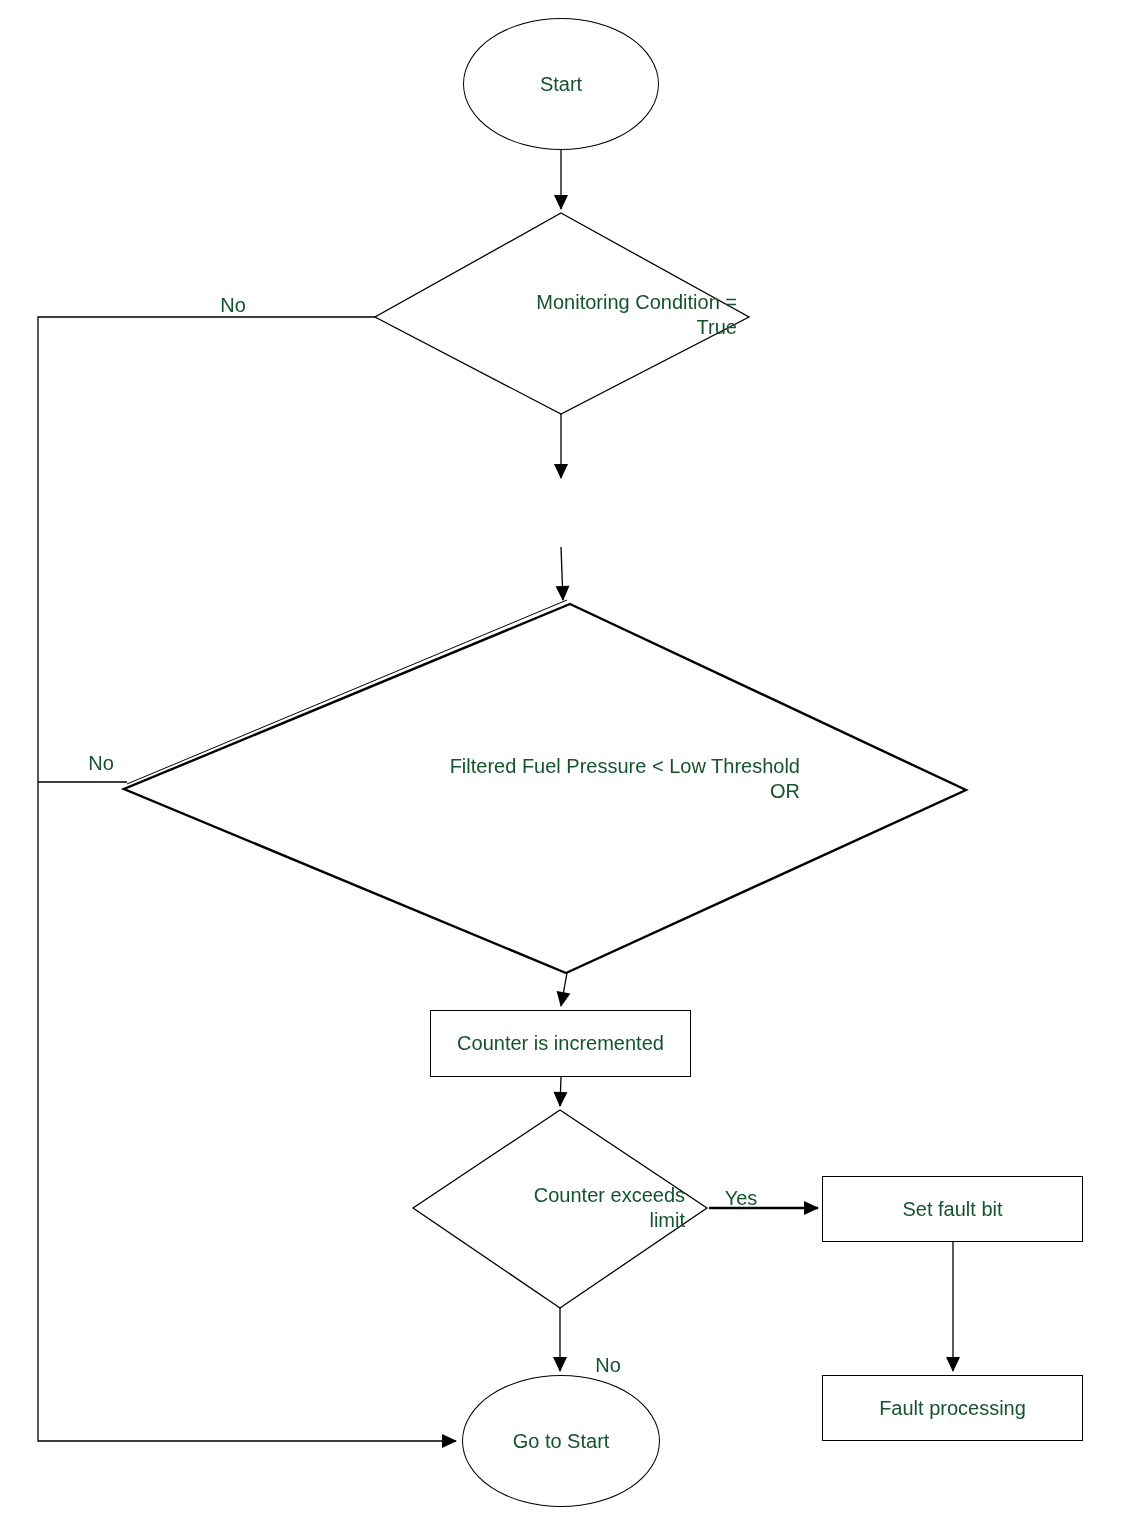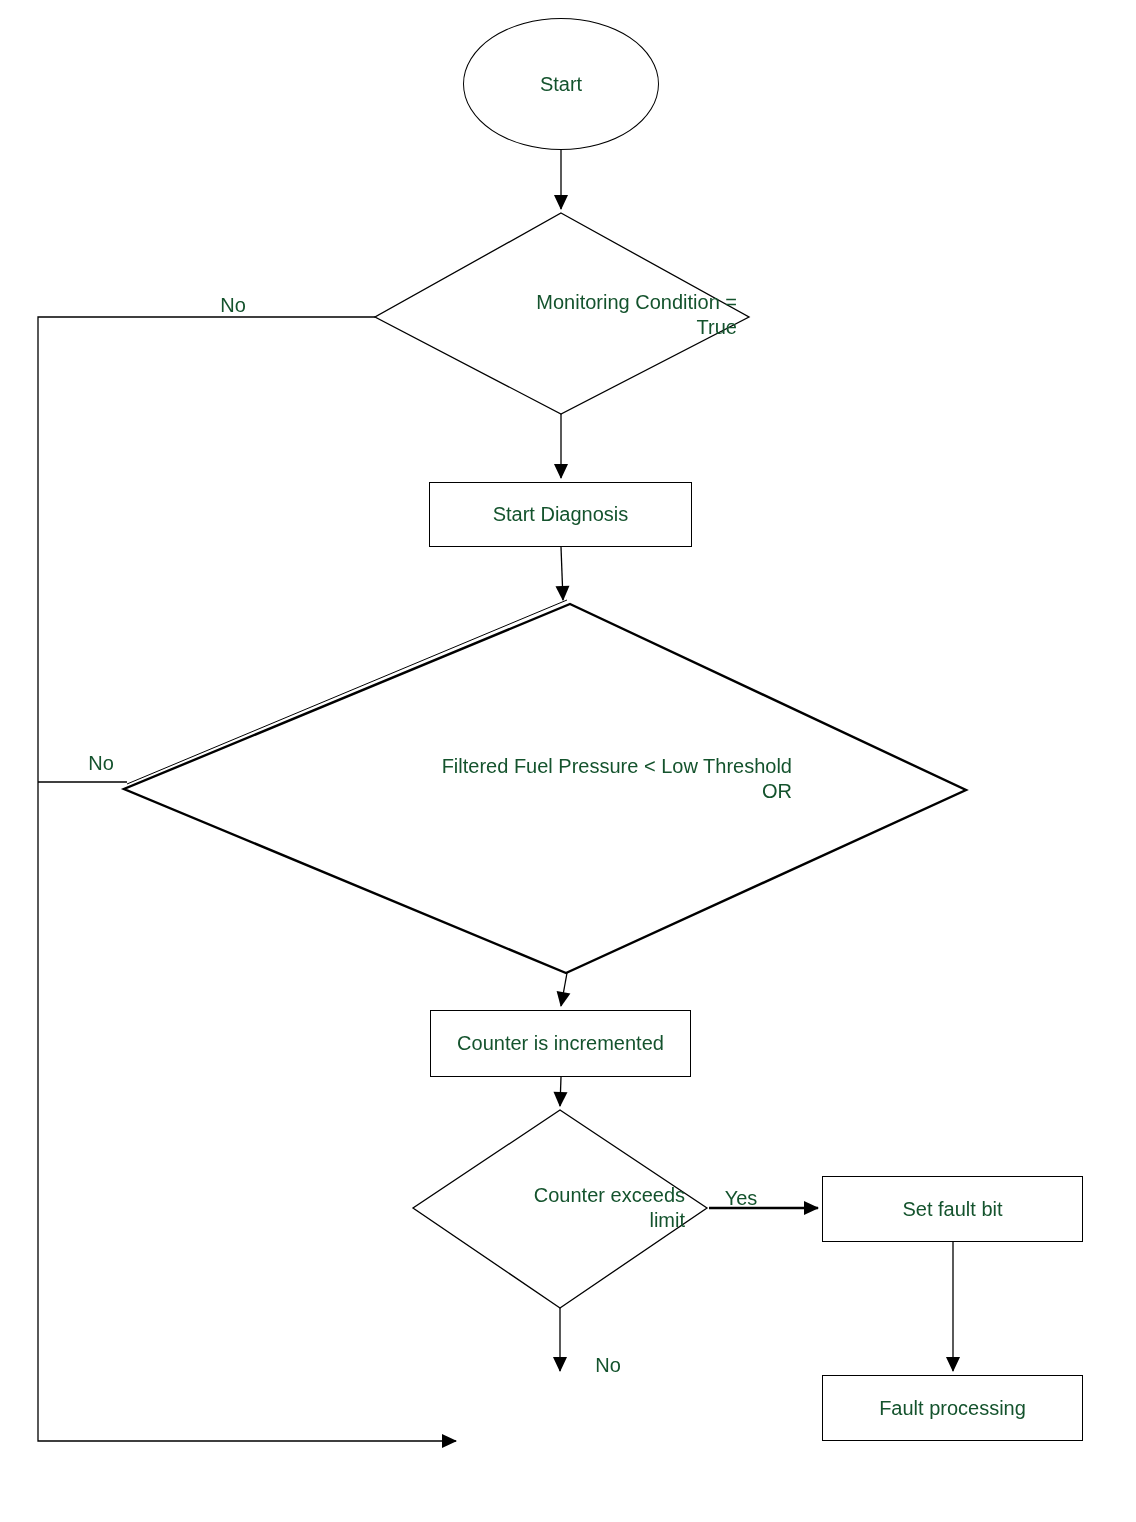--- a/index.html
+++ b/index.html
@@ -88,43 +88,43 @@
     <polygon points="561,213 749,317 561,414 375,317" fill="#ffffff" stroke="#000000" stroke-width="1.3"></polygon>
     <polygon points="570,604 966,790 566,973 124,789" fill="#ffffff" stroke="#000000" stroke-width="2.4"></polygon>
     <line x1="127" y1="784" x2="567" y2="600" stroke="#000000" stroke-width="1"></line>
     <polygon points="560,1110 707,1208 560,1308 413,1208" fill="#ffffff" stroke="#000000" stroke-width="1.3"></polygon>
   </svg>
 
   <div class="node ellipse" style="left:463px; top:18px; width:196px; height:132px;">
     <span>Start</span>
   </div>
 
-  <div class="node" style="left:429px; top:482px; width:263px; height:65px;">
-    <span>Start Diagnosis</span>
-  </div>
 
   <div class="node" style="left:822px; top:1176px; width:261px; height:66px;">
     <span>Set fault bit</span>
   </div>
 
   <div class="node" style="left:430px; top:1010px; width:261px; height:67px;">
     <span>Counter is incremented</span>
   </div>
 
   <div class="node" style="left:822px; top:1375px; width:261px; height:66px;">
     <span>Fault processing</span>
   </div>
 
+  <div class="node ellipse" style="left:462px; top:1375px; width:198px; height:132px;">
+    <span>Go to Start</span>
+  </div>
 
   <div class="float-label" style="left:387px; top:284px; width:350px; height:62px;">
     <span>Monitoring Condition =</span>
     <span>True</span>
   </div>
 
-  <div class="float-label" style="left:340px; top:740px; width:452px; height:78px;">
+  <div class="float-label" style="left:348px; top:740px; width:452px; height:78px;">
     <span>Filtered Fuel Pressure &lt; Low Threshold</span>
     <span>OR</span>
   </div>
 
   <div class="float-label" style="left:435px; top:1180px; width:250px; height:56px;">
     <span>Counter exceeds</span>
     <span>limit</span>
   </div>
 
   <div class="edge-label" style="left:233px; top:278px;">No</div>

